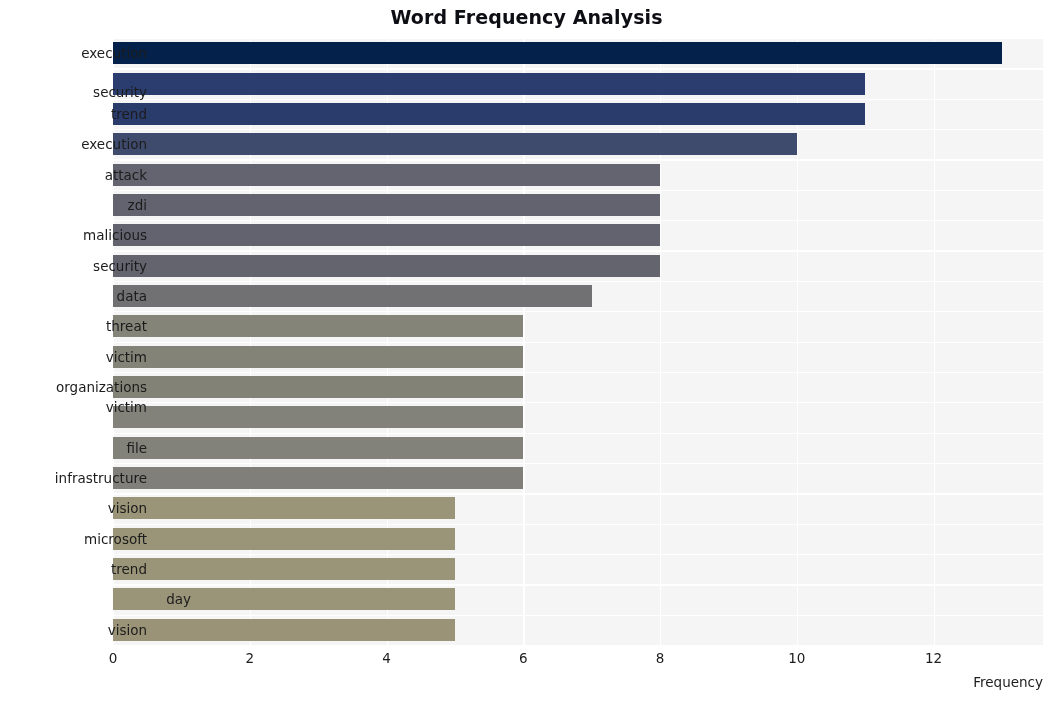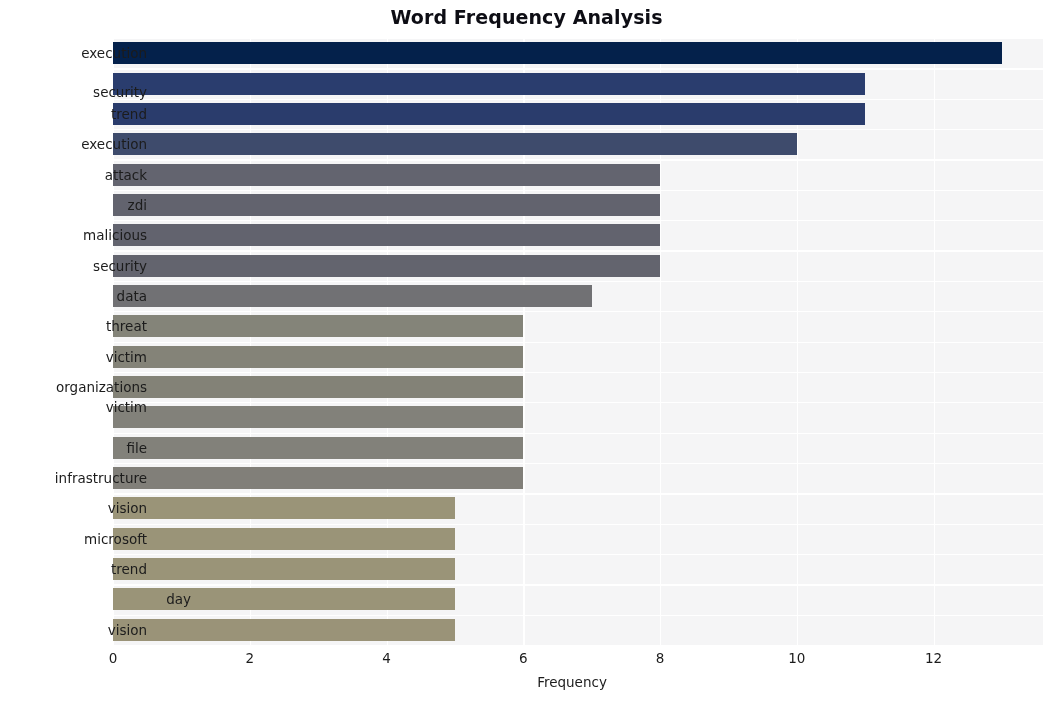--- a/index.html
+++ b/index.html
@@ -93,24 +93,24 @@
     top: 650px;
     width: 60px;
     margin-left: -30px;
     text-align: center;
     font-size: 13.5px;
     color: #1c1c1c;
   }
 
   #xaxis-label {
     position: absolute;
-    left: 107px;
+    left: 113px;
     top: 674px;
     width: 930px;
-    text-align: center;
+    text-align: right;
     font-size: 13.5px;
     color: #1c1c1c;
   }
 </style>
 </head>
 <body>
 
 <div id="figure">
 
   <div id="chart-title">Word Frequency Analysis</div>

